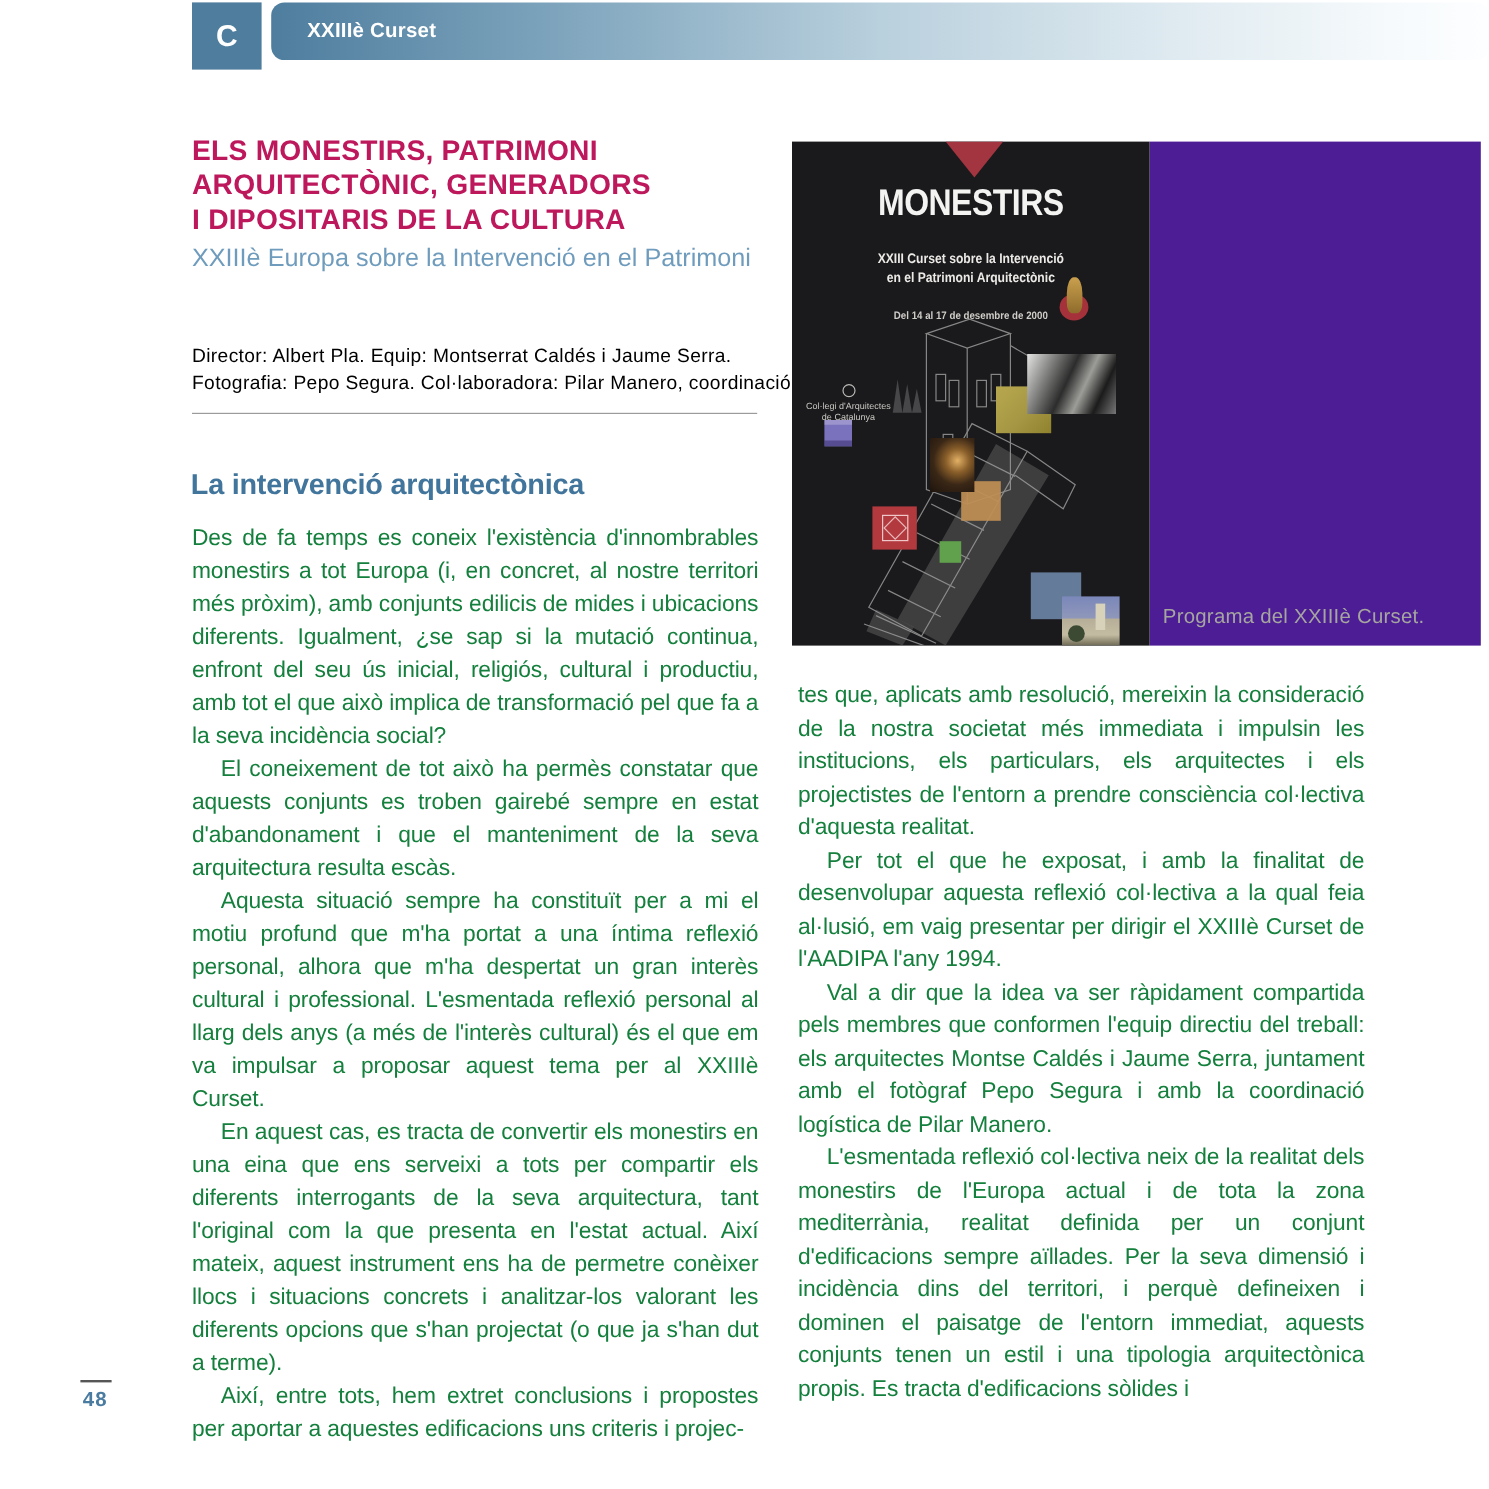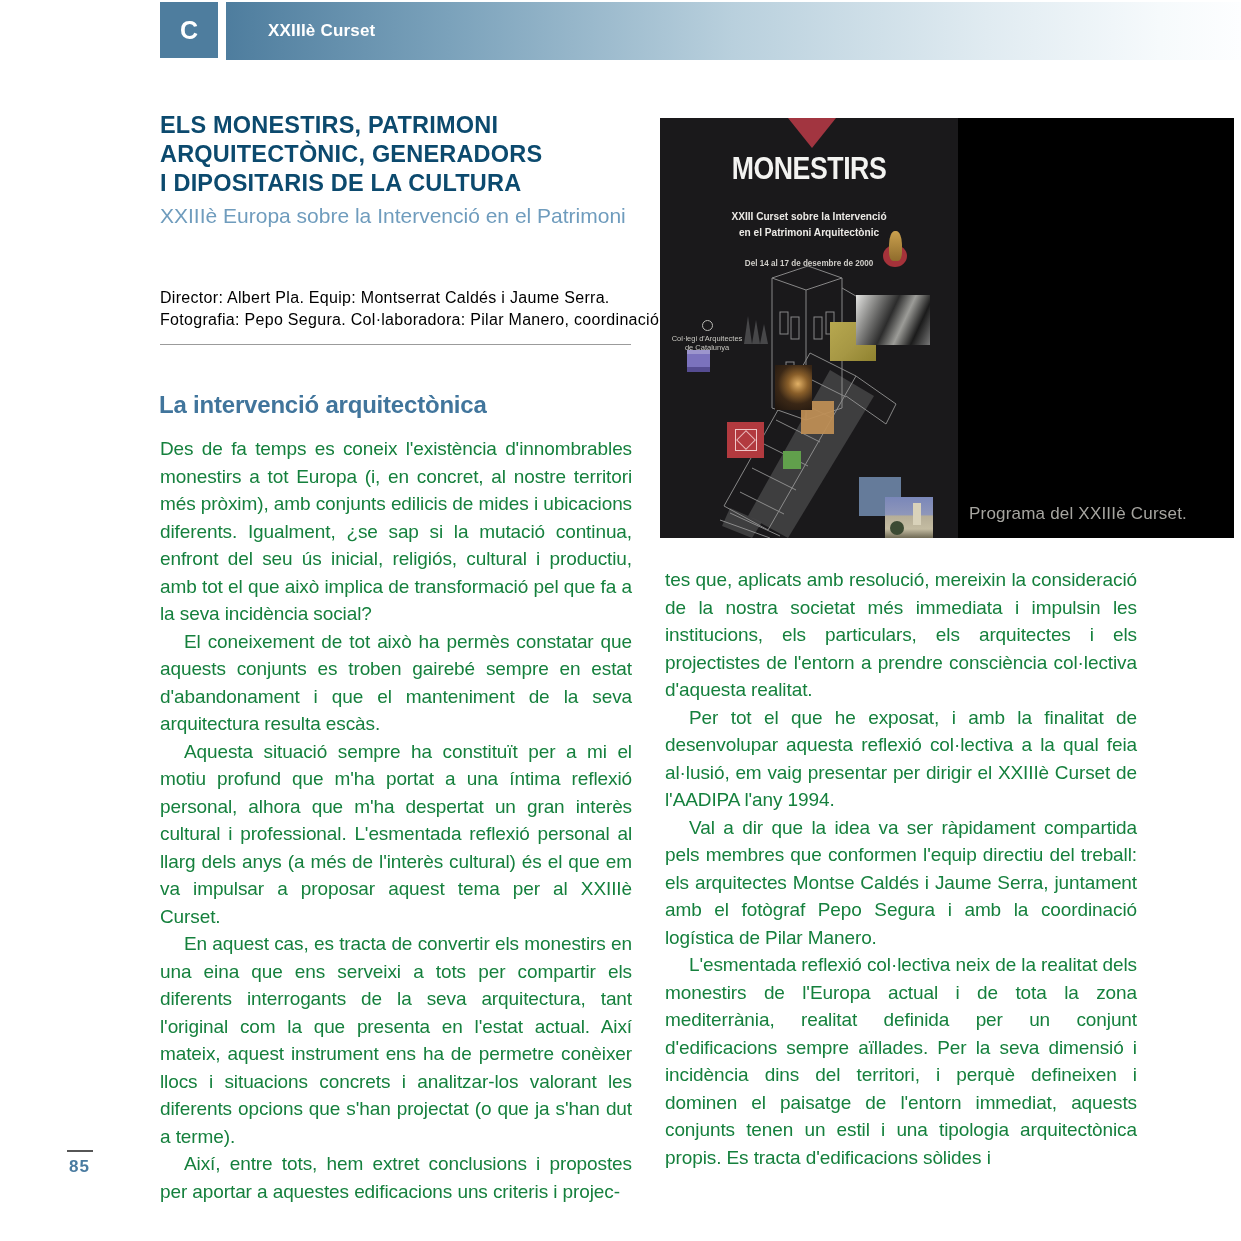--- a/index.html
+++ b/index.html
@@ -4,40 +4,40 @@
 <style>
   html,body{margin:0;padding:0;}
   body{
     width:1241px;height:1241px;position:relative;background:#ffffff;
     font-family:"Liberation Sans", sans-serif;overflow:hidden;
     -webkit-font-smoothing:antialiased;
   }
   
   .c-box{position:absolute;left:160px;top:2px;width:58px;height:56px;background:#4e7d9e;
     color:#fff;font-size:25px;font-weight:bold;display:flex;align-items:center;justify-content:center;}
-  .band{position:absolute;left:226px;top:2px;width:1015px;height:58px;box-sizing:border-box;
+  .band{position:absolute;left:226px;top:2px;width:1015px;height:48px;box-sizing:border-box;
     background:linear-gradient(90deg,#4e7d9e 0%,#7ba2bb 22%,#b9d0dd 50%,#e0ebf1 75%,#f6fafc 92%,#fdfeff 100%);
-    display:flex;align-items:center;padding-left:42px;}
+    display:flex;align-items:center;padding-left:30px;border-radius:11px;}
   .band-label{color:#ffffff;font-size:17px;font-weight:bold;letter-spacing:.2px;}
   
-  .title{position:absolute;left:160px;top:111px;color:#0c4a6e;font-size:23.5px;font-weight:bold;
+  .title{position:absolute;left:160px;top:111px;color:#be185d;font-size:23.5px;font-weight:bold;
     line-height:29px;letter-spacing:.2px;}
   .subtitle{position:absolute;left:160px;top:201px;color:#6f9cbd;font-size:21px;line-height:29px;}
   .credits{position:absolute;left:160px;top:287px;color:#000000;font-size:16px;line-height:22px;letter-spacing:.3px;}
   .rule{position:absolute;left:160px;top:344px;width:471px;height:1px;background:#9b9b9b;}
   .section-heading{position:absolute;left:159px;top:391px;color:#41759c;font-size:24px;font-weight:bold;letter-spacing:-.2px;}
   
   .col{position:absolute;width:472px;color:#15803d;font-size:19px;line-height:27.5px;
     text-align:justify;letter-spacing:-.1px;}
   .col p{margin:0;}
   .col p.indent{text-indent:24px;}
   .col-left{left:160px;top:435px;}
   .col-right{left:665px;top:566px;}
   
-  .caption-panel{position:absolute;left:958px;top:118px;width:276px;height:420px;background:#000000;}
+  .caption-panel{position:absolute;left:958px;top:118px;width:276px;height:420px;background:#4c1d95;}
   .caption{position:absolute;left:11px;bottom:14px;color:#a6a5a0;font-size:17px;letter-spacing:.2px;}
   .poster{position:absolute;left:660px;top:118px;width:298px;height:420px;background:#1a191b;overflow:hidden;}
   .p-lineart{position:absolute;left:0;top:0;width:298px;height:420px;z-index:1;}
   .p-triangle{position:absolute;left:128px;top:0;width:0;height:0;z-index:3;
     border-left:24px solid transparent;border-right:24px solid transparent;border-top:30px solid #a23540;}
   .p-title{position:absolute;left:0;right:0;top:33px;text-align:center;color:#f3f3f1;
     font-size:31px;font-weight:bold;letter-spacing:-.5px;transform:scaleX(.86);z-index:3;}
   .p-sub{position:absolute;left:0;right:0;top:90px;text-align:center;color:#eceae6;
     font-size:11.5px;font-weight:bold;line-height:16px;transform:scaleX(.88);z-index:3;}
   .p-date{position:absolute;left:0;right:0;top:140px;text-align:center;color:#cfcdc8;
@@ -171,13 +171,13 @@
   </div>
   <div class="p-date">Del 14 al 17 de desembre de 2000</div>
   <div class="p-org">
     <div class="p-org-circle"></div>
     <div class="p-org-text">Col·legi d'Arquitectes</div>
     <div class="p-org-text">de Catalunya</div>
   </div>
 </div>
 
 <div class="pageno-rule"></div>
-<div class="pageno">85</div>
+<div class="pageno">48</div>
 
 </body></html>

